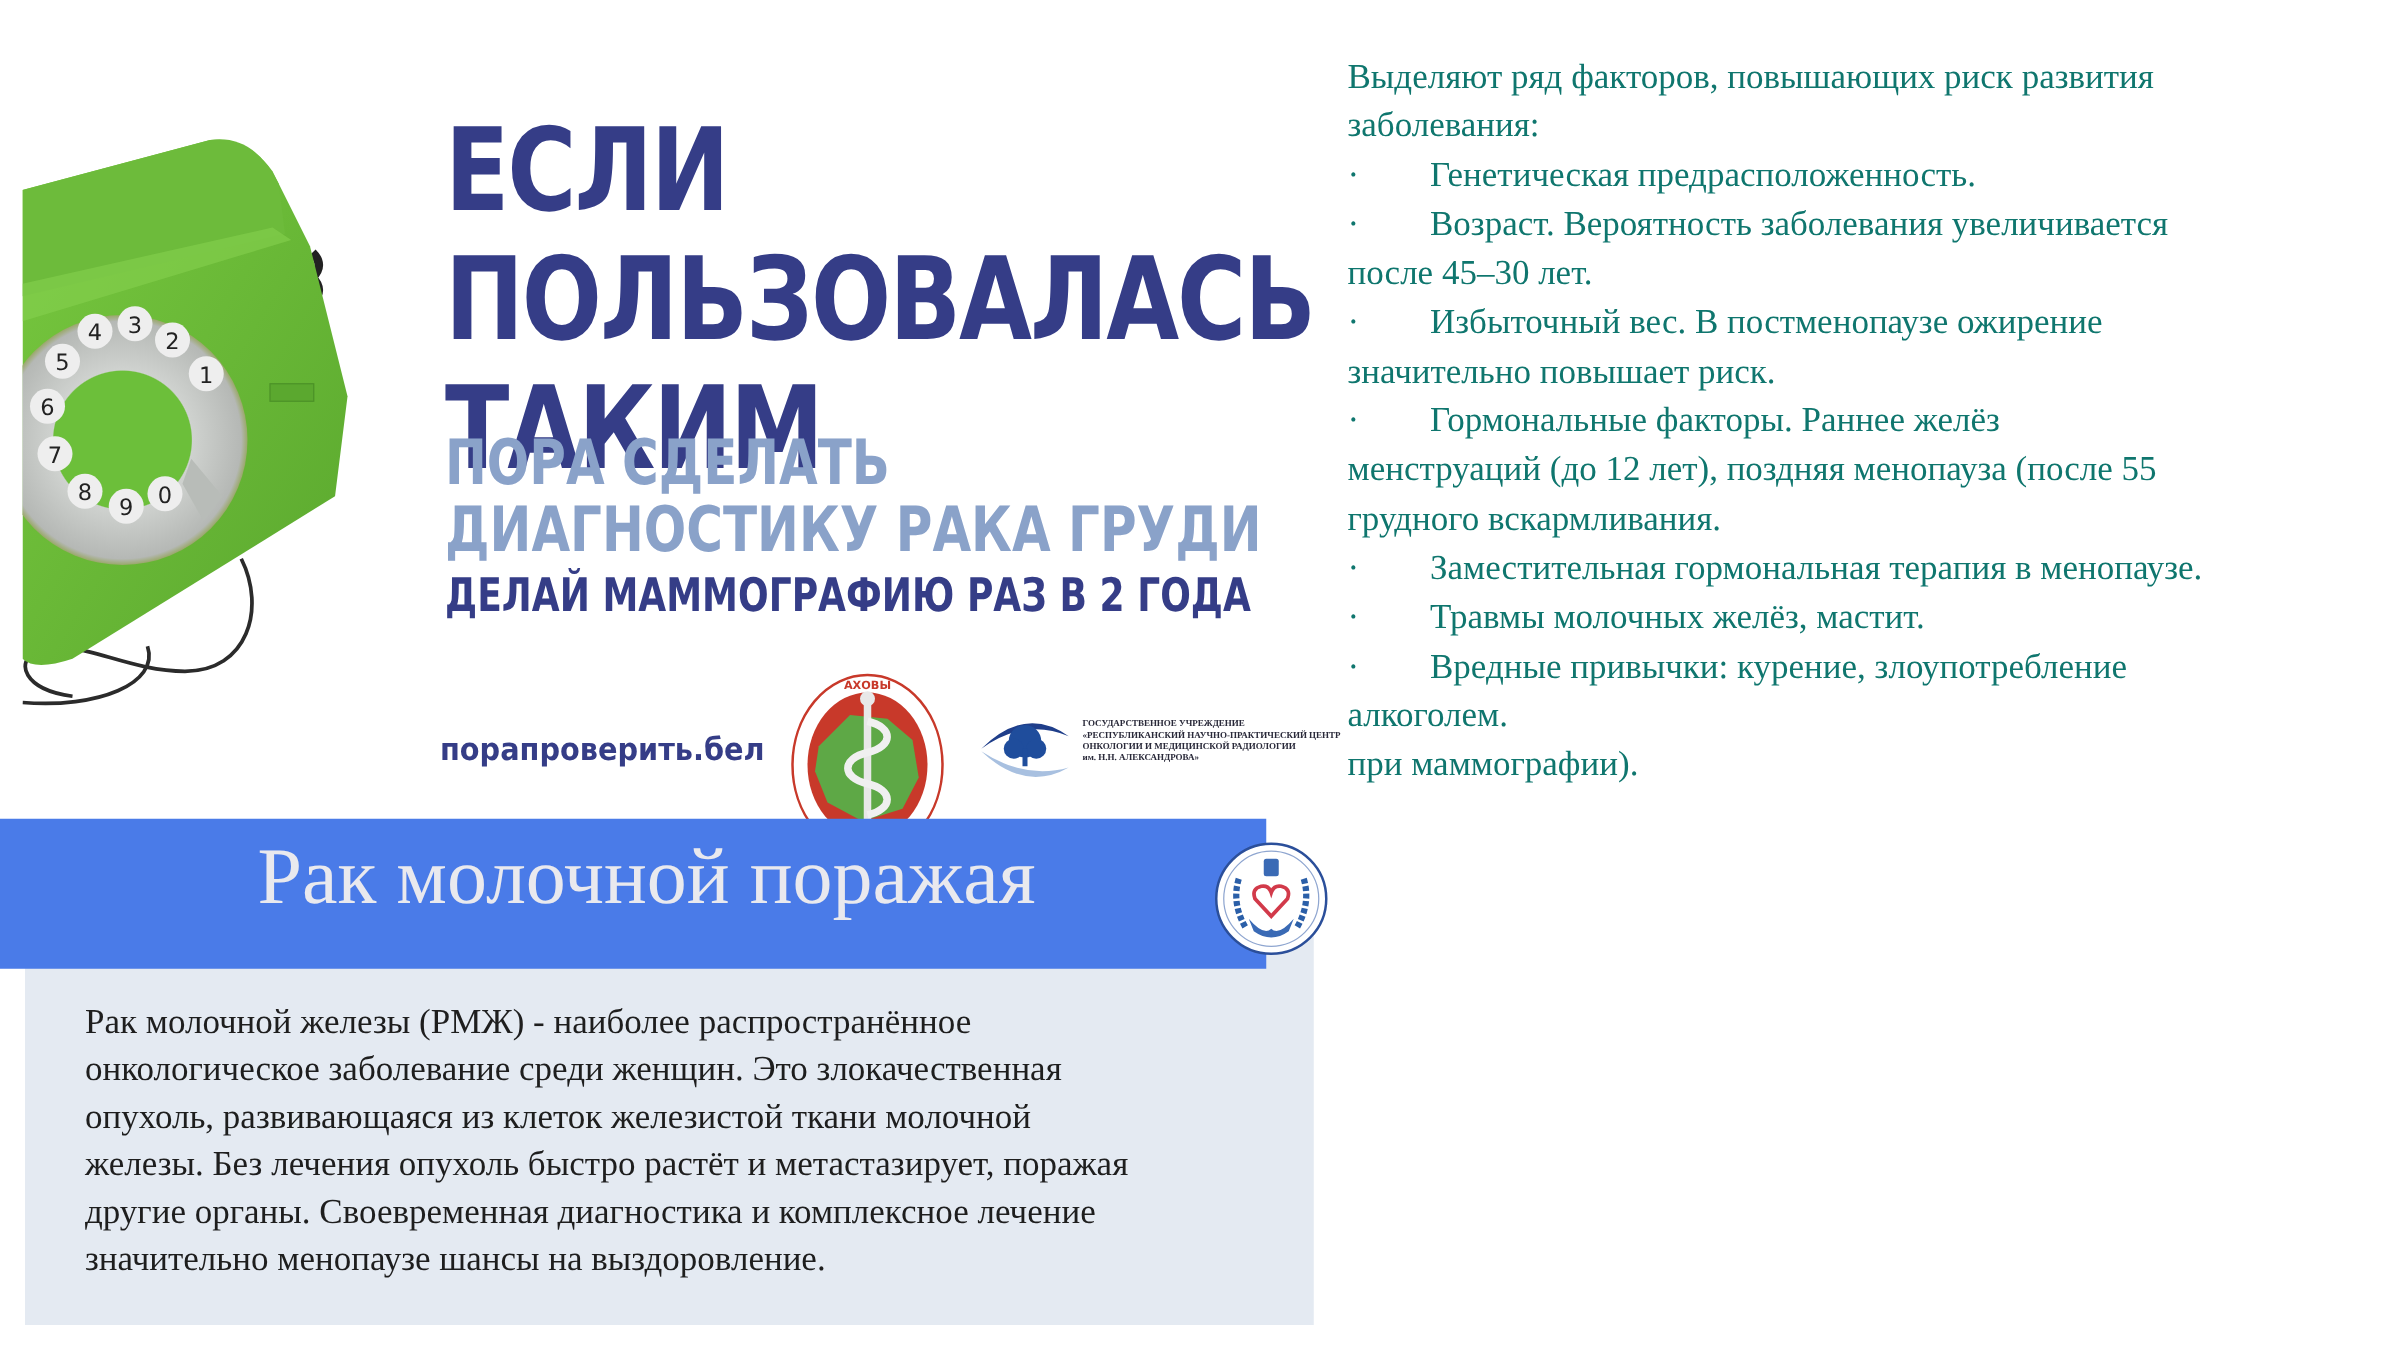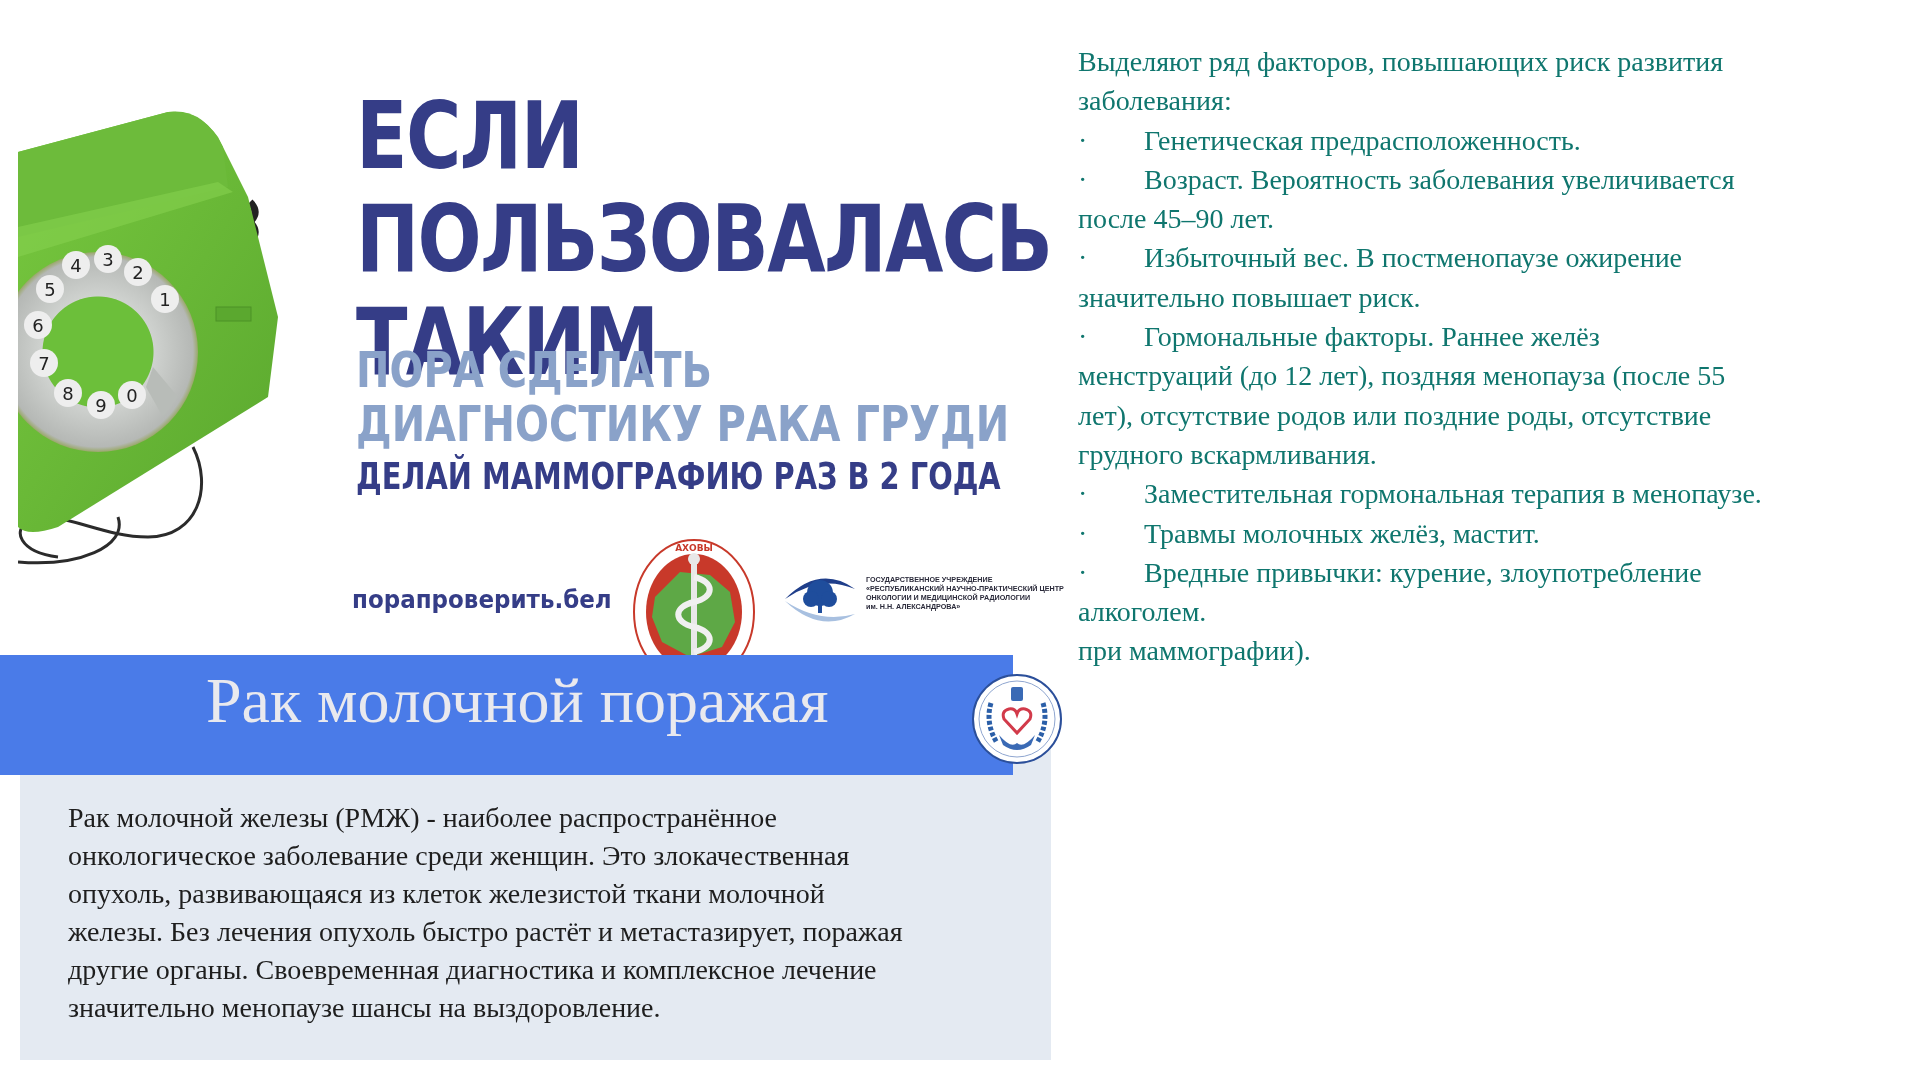--- a/index.html
+++ b/index.html
@@ -36,21 +36,21 @@
   .site-url {
     position: absolute; left: 334px; top: 518px;
     font-family: "DejaVu Sans", sans-serif; font-weight: bold;
     color: #353d87; font-size: 25px; white-space: nowrap;
     transform: scaleX(0.92); transform-origin: left top;
   }
   .ministry-logo { position: absolute; left: 612px; top: 470px; width: 128px; height: 150px; }
   .oncology-logo { position: absolute; left: 762px; top: 502px; width: 260px; height: 60px; }
   .oncology-text {
     position: absolute; left: 86px; top: 6px;
-    font-family: Liberation Sans, sans-serif; font-size: 7.2px; line-height: 9px;
+    font-family: Liberation Serif, serif; font-size: 7.2px; line-height: 9px;
     color: #2a2a3a; font-weight: bold; white-space: nowrap;
   }
   
   .info-box {
     position: absolute; left: 20px; top: 720px; width: 1031px; height: 340px;
     background: #e4eaf2;
   }
   .title-banner {
     position: absolute; left: 0; top: 655px; width: 1013px; height: 120px;
     background: #4a7be8;
@@ -192,28 +192,27 @@
   <div>значительно менопаузе шансы на выздоровление.</div>
 </div>
 
 <div class="risk-column">
   <div class="line">Выделяют ряд факторов, повышающих риск развития</div>
   <div class="line">заболевания:</div>
 
   <div class="line"><span class="bullet">·</span><span>Генетическая предрасположенность.</span></div>
 
   <div class="line"><span class="bullet">·</span><span>Возраст. Вероятность заболевания увеличивается</span></div>
-  <div class="line">после 45–90 лет.</div>
+  <div class="line">после 45–30 лет.</div>
 
   <div class="line"><span class="bullet">·</span><span>Избыточный вес. В постменопаузе ожирение</span></div>
   <div class="line">значительно повышает риск.</div>
 
   <div class="line"><span class="bullet">·</span><span>Гормональные факторы. Раннее желёз</span></div>
   <div class="line">менструаций (до 12 лет), поздняя менопауза (после 55</div>
-  <div class="line">лет), отсутствие родов или поздние роды, отсутствие</div>
   <div class="line">грудного вскармливания.</div>
 
   <div class="line"><span class="bullet">·</span><span>Заместительная гормональная терапия в менопаузе.</span></div>
 
   <div class="line"><span class="bullet">·</span><span>Травмы молочных желёз, мастит.</span></div>
 
   <div class="line"><span class="bullet">·</span><span>Вредные привычки: курение, злоупотребление</span></div>
   <div class="line">алкоголем.</div>
 
   <div class="line">при маммографии).</div>

